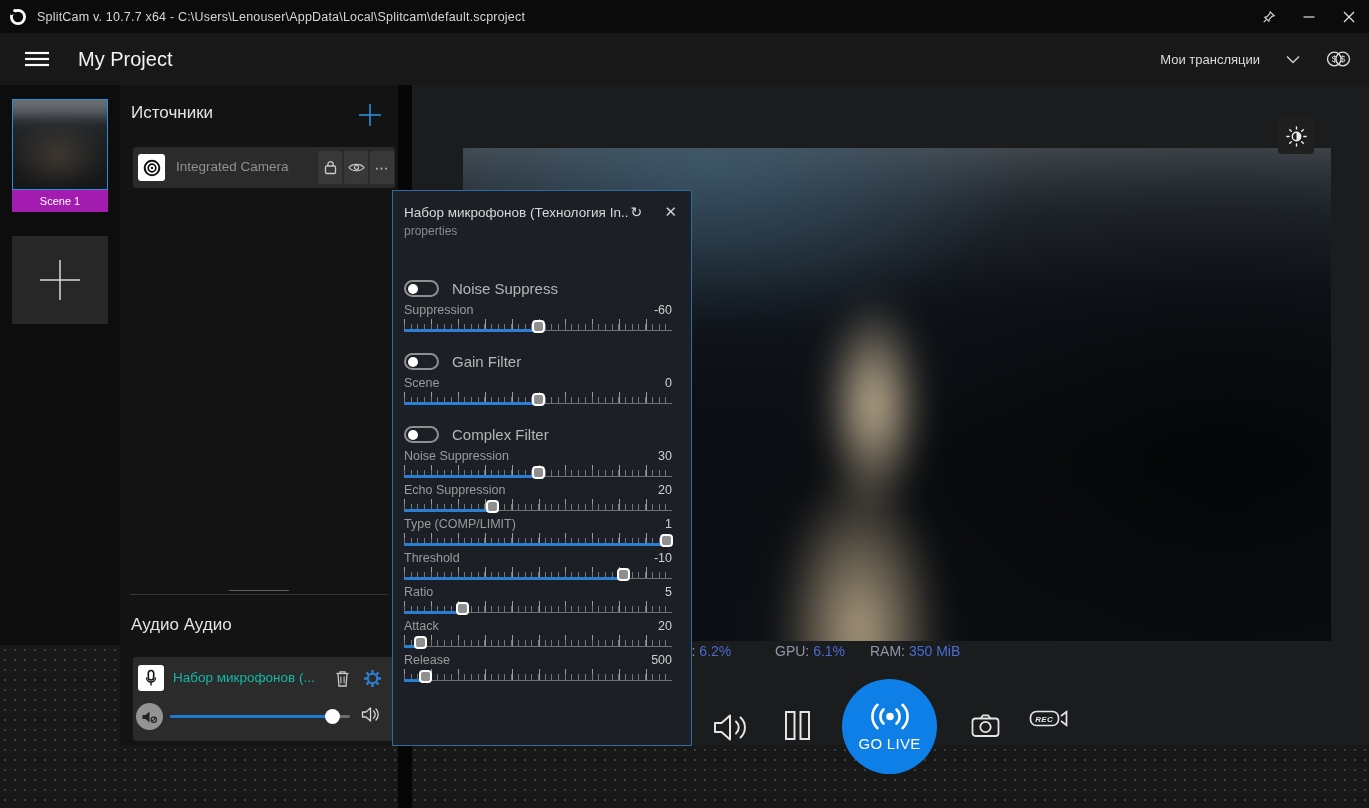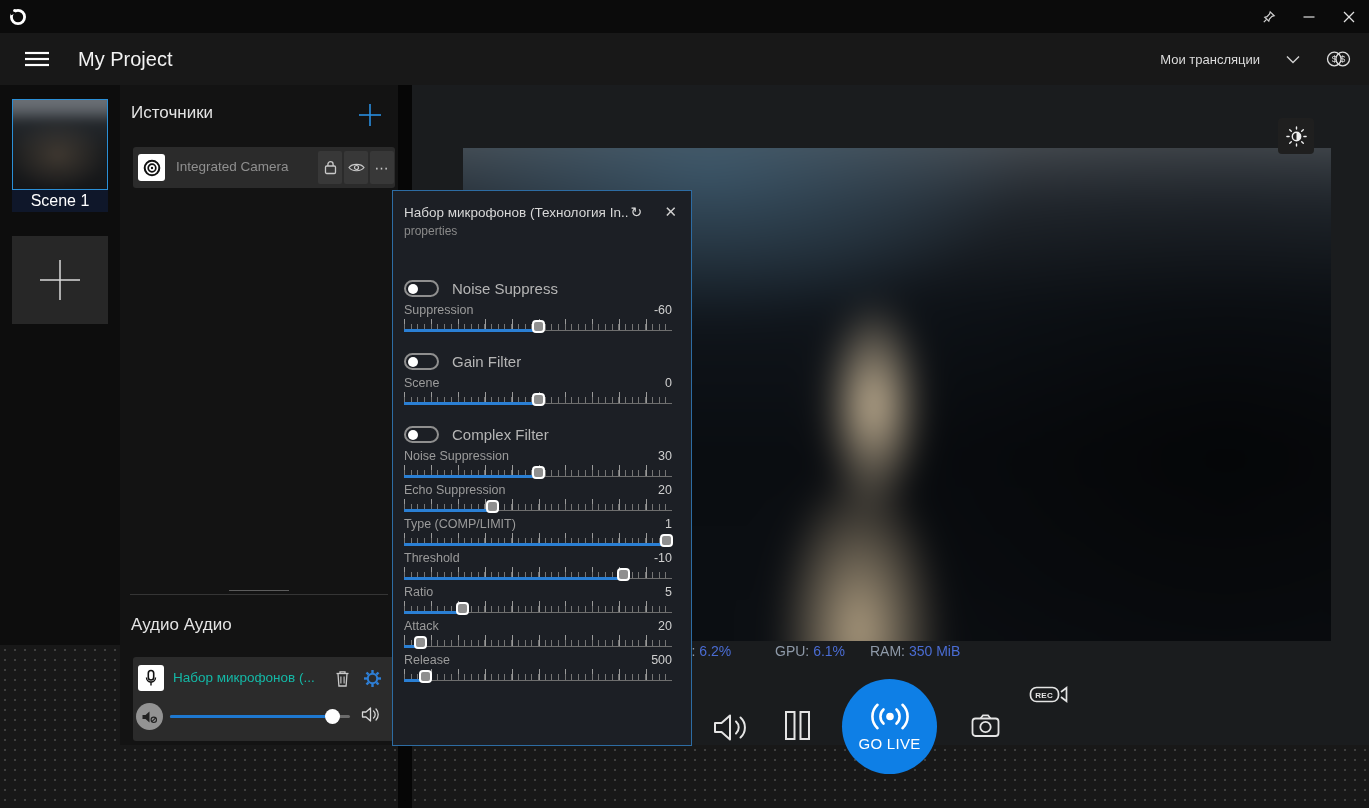--- a/index.html
+++ b/index.html
@@ -34,22 +34,22 @@
   .panel { position:absolute; left:120px; top:85px; width:278px; height:660px; background:#131313; z-index:1; }
   .main { position:absolute; left:412px; top:85px; width:957px; height:660px; background:#1a1c1e; z-index:1; }
 
   
   .scene-thumb { position:absolute; left:12px; top:14px; width:96px; height:91px; border:1px solid #2b8fd6;
                  overflow:hidden; background:#17191b; }
   .scene-thumb-art { position:absolute; inset:-8px; filter:blur(4px);
      background:
        radial-gradient(60% 45% at 48% 60%, rgba(120,100,78,.4), rgba(120,100,78,0) 75%),
        linear-gradient(180deg,#74787e 0%, #61666c 16%, #23272b 30%, #191b1d 58%, #141517 100%); }
-  .scene-label { position:absolute; left:12px; top:105px; width:96px; height:22px; background:#0f172a;
-                 color:#fff; font-size:16px; display:flex; align-items:center; justify-content:center; }
+  .scene-label { position:absolute; left:12px; top:105px; width:96px; height:22px; background:#a21caf;
+                 color:#fff; font-size:11px; display:flex; align-items:center; justify-content:center; }
   .scene-add { position:absolute; left:12px; top:151px; width:96px; height:88px; background:#272727;
                display:flex; align-items:center; justify-content:center; }
 
   
   .src-header { position:absolute; left:11px; top:18px; font-size:17px; color:#e3e3e3; }
   .src-add { position:absolute; left:236px; top:16px; width:28px; height:28px; display:flex; align-items:center; justify-content:center; }
   .src-item { position:absolute; left:13px; top:62px; width:262px; height:41px; background:#2b2b2b; border-radius:3px; }
   .cam-box { position:absolute; left:5px; top:7px; width:27px; height:27px; background:#fff; border-radius:3px;
              display:flex; align-items:center; justify-content:center; }
   .src-name { position:absolute; left:43px; top:12px; font-size:13.5px; color:#8f8f8f; }
@@ -98,21 +98,21 @@
   .st-cpu { left:250px; } .st-gpu { left:363px; } .st-ram { left:458px; }
 
   
   .ctl { position:absolute; display:flex; align-items:center; justify-content:center; }
   .ctl-speaker { left:299px; top:626px; width:38px; height:32px; }
   .ctl-pause { left:371px; top:624px; width:28px; height:32px; }
   .golive { position:absolute; left:430px; top:594px; width:95px; height:95px; border-radius:50%; background:#0e7fe6;
             display:flex; flex-direction:column; align-items:center; justify-content:center; z-index:3; }
   .golive-label { color:#fff; font-size:15px; margin-top:3px; letter-spacing:.3px; }
   .ctl-photo { left:557px; top:626px; width:32px; height:28px; }
-  .ctl-rec { left:617px; top:596px; width:40px; height:26px; }
+  .ctl-rec { left:617px; top:620px; width:40px; height:26px;font-style:italic; }
 
   
   .popup { position:absolute; left:392px; top:190px; width:300px; height:556px; background:#1c1f25;
            border:1px solid #2d6ca3; z-index:10; }
   .pp-titlerow { display:flex; align-items:center; padding:12px 10px 0 11px; }
   .pp-title { font-size:13.5px; color:#d8d8d8; white-space:nowrap; overflow:hidden; }
   .pp-refresh { font-size:14px; color:#d8d8d8; margin-left:2px; }
   .pp-close { margin-left:auto; font-size:15px; color:#cfcfcf; padding:0 4px; }
   .pp-sub { margin:3px 0 16px 11px; font-size:12px; color:#8a8a8a; }
 
@@ -145,20 +145,21 @@
   <div class="dots"></div>
 
   <div class="titlebar">
     <div class="tb-logo">
       <svg width="18" height="18" viewBox="0 0 18 18">
         <circle cx="9" cy="9" r="6.6" fill="none" stroke="#fff" stroke-width="2.8"></circle>
         <rect x="3" y="0" width="5" height="5" fill="#0b0b0b" transform="rotate(-20 9 9)"></rect>
         <circle cx="5.6" cy="2.6" r="1.5" fill="#fff"></circle>
       </svg>
     </div>
+    <span class="tb-title">SplitCam v. 10.7.7 x64 - C:\Users\Lenouser\AppData\Local\Splitcam\default.scproject</span>
     <div class="tb-btns">
       <div class="tb-btn">
         <svg width="14" height="14" viewBox="0 0 14 14">
             <g fill="none" stroke="#d0d0d0" stroke-width="1.2">
           <path d="M8.2 1.8 l4 4 l-2.2 .6 l-2.6 2.6 l-.6 2.2 l-4 -4 l2.2 -.6 l2.6 -2.6 z"></path>
           <line x1="4.6" y1="9.4" x2="1.8" y2="12.2"></line>
             </g>
           </svg>
       </div>
       <div class="tb-btn">

